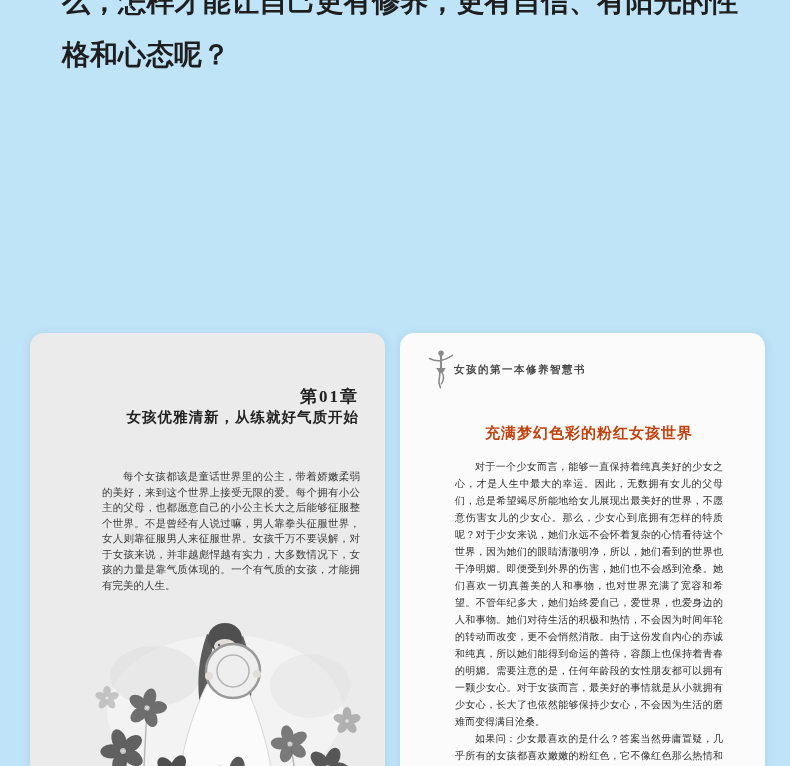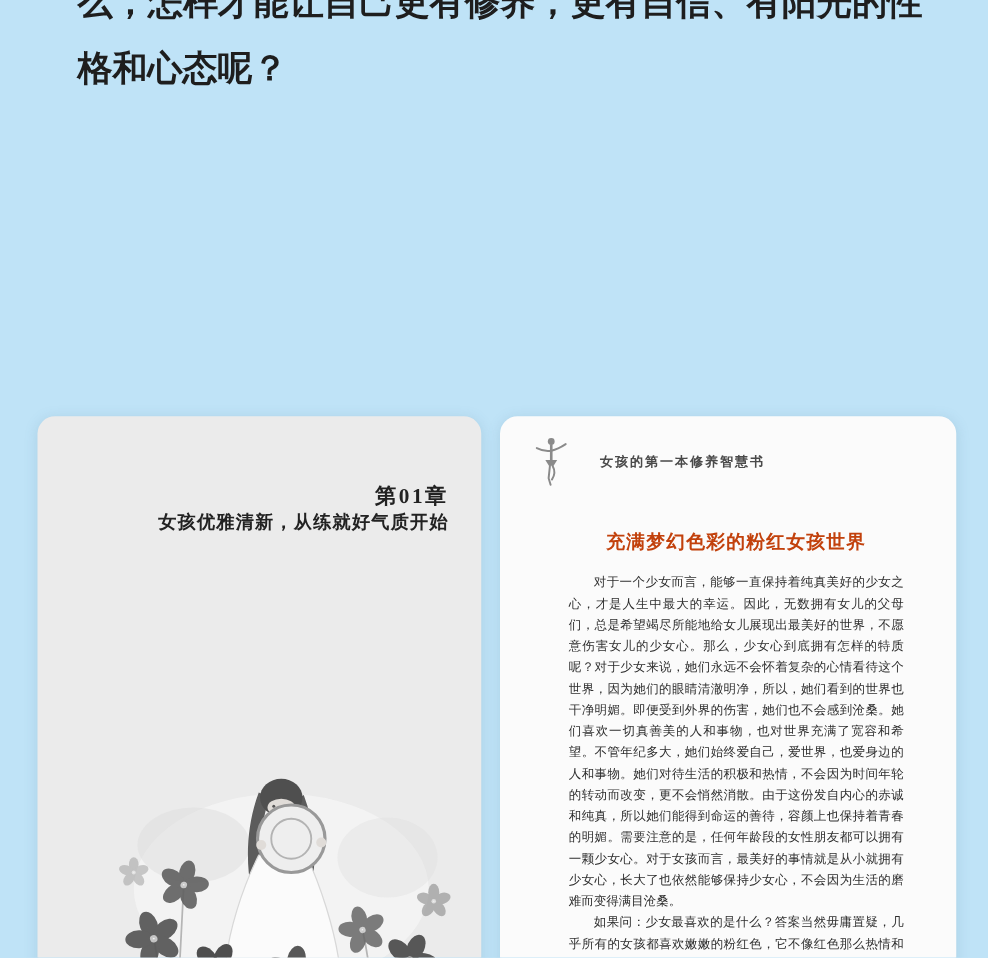--- a/index.html
+++ b/index.html
@@ -66,21 +66,20 @@
   .illustration {
     position:absolute;
     left:55px; top:283px;
     width:280px; height:175px;
   }
 
   
   .running-header {
     display:flex;
     align-items:center;
-    gap:26px;
     margin:15px 0 0 28px;
     height:44px;
   }
   .running-header .ballerina { flex:0 0 auto; }
   .running-header-text {
     font-size:10.5px;
     color:#4a4a4a;
     letter-spacing:1.5px;
     font-weight:bold;
   }
@@ -108,20 +107,21 @@
 
 <div class="intro">
   <p>么，怎样才能让自己更有修养，更有自信、有阳光的性格和心态呢？</p>
 </div>
 
 <div class="page page-left">
   <div class="chapter-block">
     <div class="chapter-num">第01章</div>
     <div class="chapter-title">女孩优雅清新，从练就好气质开始</div>
   </div>
+  <p class="left-body">每个女孩都该是童话世界里的公主，带着娇嫩柔弱的美好，来到这个世界上接受无限的爱。每个拥有小公主的父母，也都愿意自己的小公主长大之后能够征服整个世界。不是曾经有人说过嘛，男人靠拳头征服世界，女人则靠征服男人来征服世界。女孩千万不要误解，对于女孩来说，并非越彪悍越有实力，大多数情况下，女孩的力量是靠气质体现的。一个有气质的女孩，才能拥有完美的人生。</p>
 
   <svg class="illustration" viewBox="0 0 280 175" xmlns="http://www.w3.org/2000/svg">
     <defs>
       <g id="fl">
         <ellipse cx="0" cy="-9" rx="5.5" ry="8.5"></ellipse>
         <ellipse cx="0" cy="-9" rx="5.5" ry="8.5" transform="rotate(72)"></ellipse>
         <ellipse cx="0" cy="-9" rx="5.5" ry="8.5" transform="rotate(144)"></ellipse>
         <ellipse cx="0" cy="-9" rx="5.5" ry="8.5" transform="rotate(216)"></ellipse>
         <ellipse cx="0" cy="-9" rx="5.5" ry="8.5" transform="rotate(288)"></ellipse>
         <circle r="2.3" fill="#ffffff" opacity="0.65"></circle>

